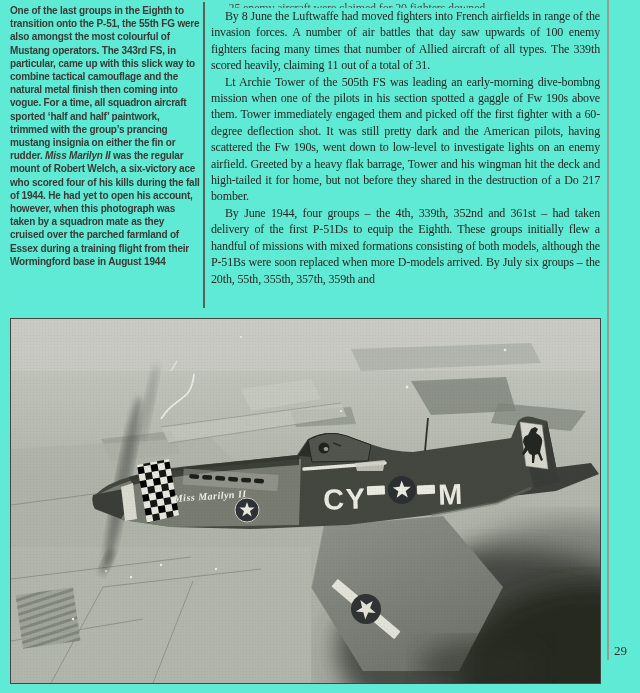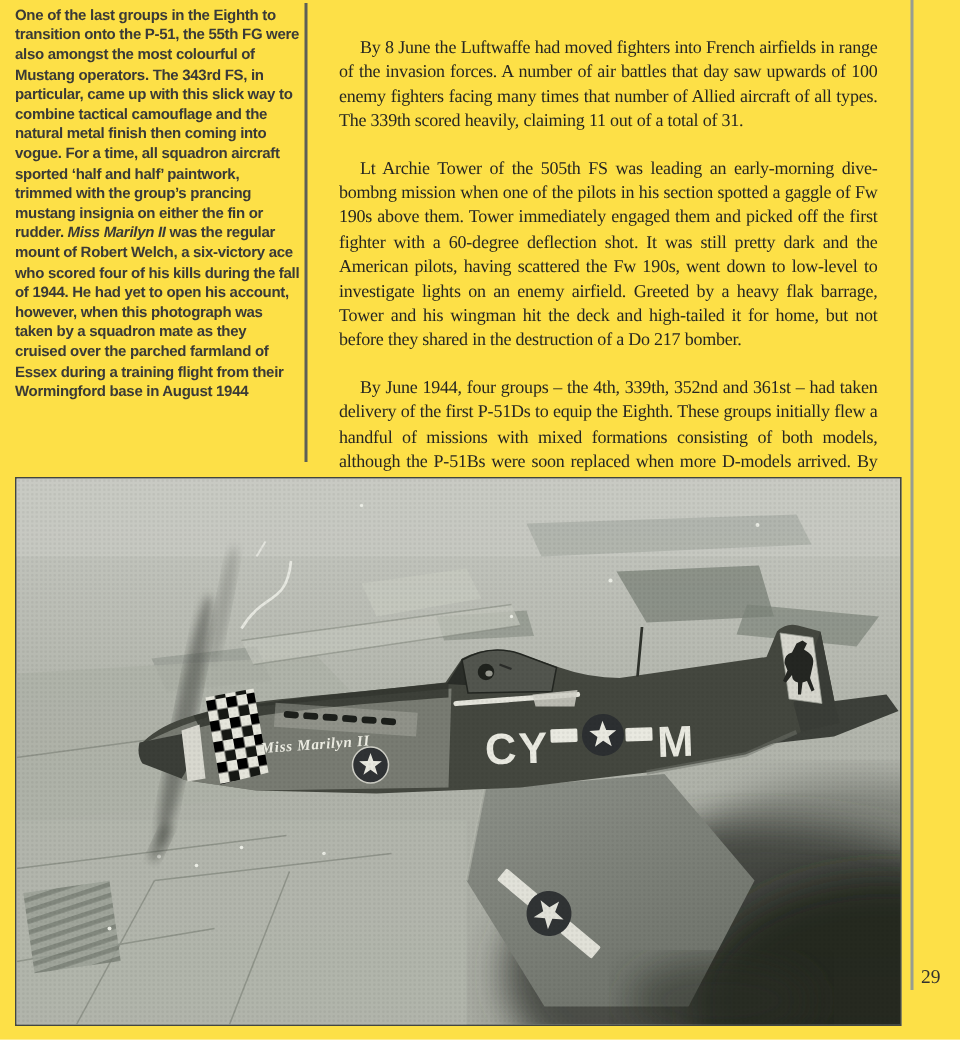--- a/index.html
+++ b/index.html
@@ -1,18 +1,18 @@
 <!DOCTYPE html>
 <html><head>
 <meta charset="utf-8">
 <style>
   html,body{margin:0;padding:0;}
   .page{
     position:relative;width:640px;height:693px;
-    background:#fde047;overflow:hidden;
+    background:#5eead4;overflow:hidden;
     font-family:"Liberation Serif",serif;color:#2b2b28;
   }
   
   .caption{
     position:absolute;left:10px;top:4px;width:190px;
     font-family:"Liberation Sans",sans-serif;
     font-weight:bold;font-size:10px;line-height:13.2px;
     letter-spacing:-0.2px;color:#3a3a37;text-align:left;
   }
   .caption .it{font-style:italic;}
@@ -21,21 +21,21 @@
   
   .edge-rule{position:absolute;left:607px;top:0;width:2px;height:660px;background:#989d91;}
   
   .bodytext{
     position:absolute;left:211px;top:0;width:389px;
     font-size:12px;line-height:16.4px;letter-spacing:-0.15px;
     text-align:justify;color:#262622;
   }
   .clipwrap{height:8px;overflow:hidden;}
   .clipwrap p{margin:-9px 0 0 0;color:#4a4a46;}
-  .bodytext p{margin:15px;}
+  .bodytext p{margin:0;}
   .bodytext p.ind{text-indent:14px;}
   
   .photo{
     position:absolute;left:10px;top:318px;width:589px;height:364px;
     border:1px solid #43463f;background:#aeb1a8;
   }
   .photo svg{display:block;width:100%;height:100%;}
   .grain{
     position:absolute;inset:0;pointer-events:none;opacity:.38;
     background-image:radial-gradient(#00000022 0.8px, transparent 0.9px);

